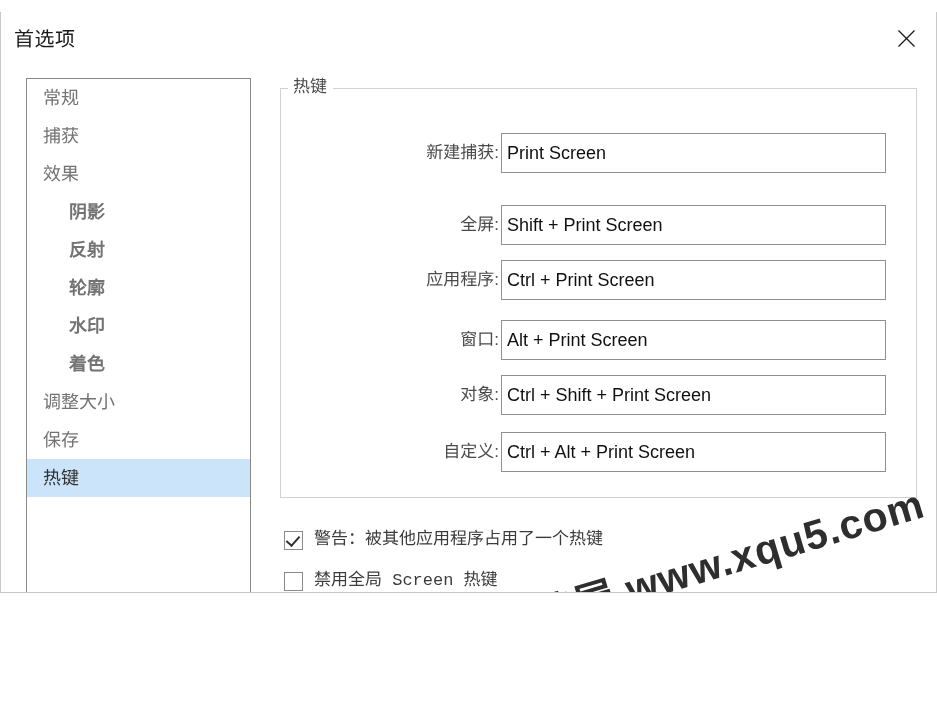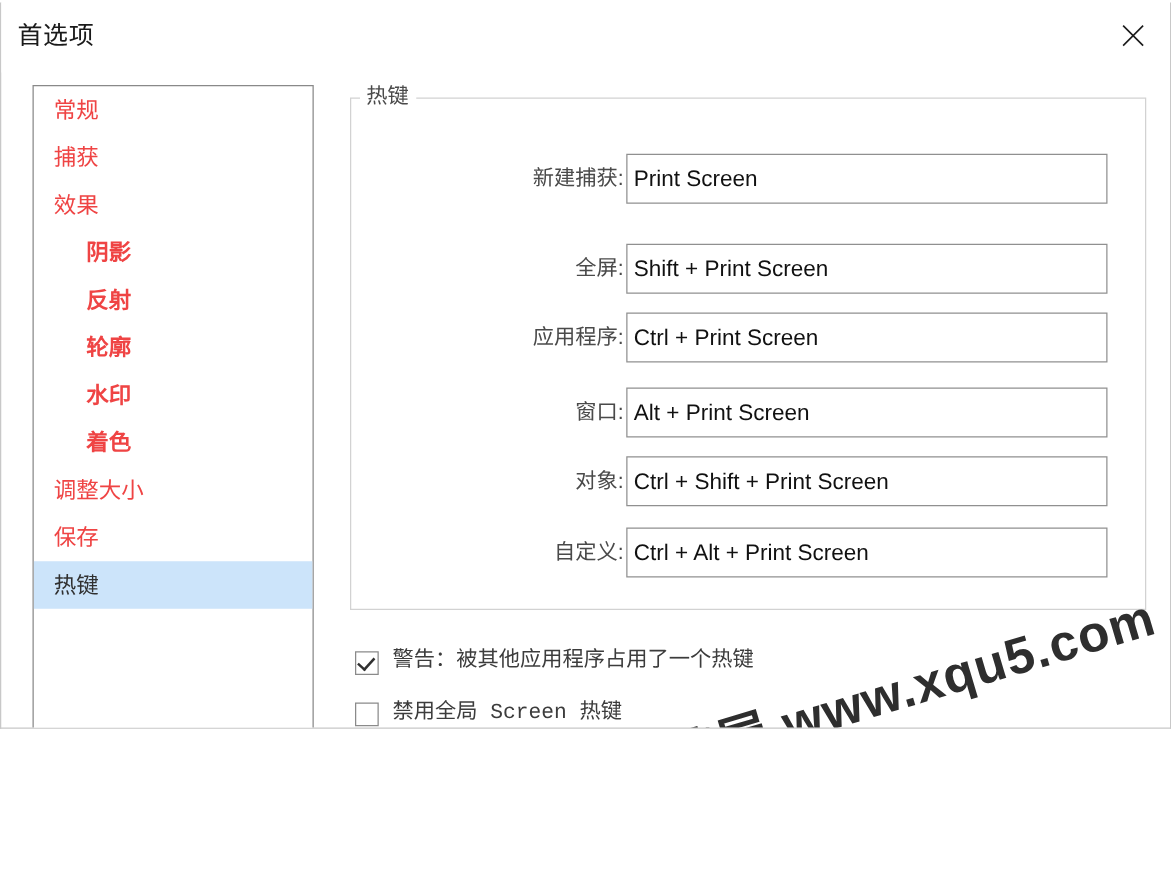--- a/index.html
+++ b/index.html
@@ -13,21 +13,21 @@
     background: #ffffff;
     font-family: "Liberation Sans", "DejaVu Sans", sans-serif;
     overflow: hidden;
     position: relative;
     -webkit-font-smoothing: antialiased;
   }
 
   
   #window {
     position: absolute;
-    left: 0; top: 2px;
+    left: 0; top: 12px;
     width: 937px;
     height: 581px;
     background: #ffffff;
     border: 1px solid #c8c8c8;
     border-top: none;
     box-sizing: border-box;
     overflow: hidden;
   }
 
   
@@ -70,21 +70,21 @@
     height: 611px;
     background: #ffffff;
     border: 1px solid #898989;
     box-sizing: border-box;
     overflow: hidden;
   }
   .side-item {
     height: 38px;
     line-height: 38px;
     font-size: 18px;
-    color: #ef4444;
+    color: #737373;
     padding-left: 16px;
     white-space: nowrap;
     cursor: default;
     box-sizing: border-box;
   }
   .side-item.indent { padding-left: 42px; font-weight: bold; }
   .side-item.selected {
     background: #cce4fa;
     color: #303030;
   }

